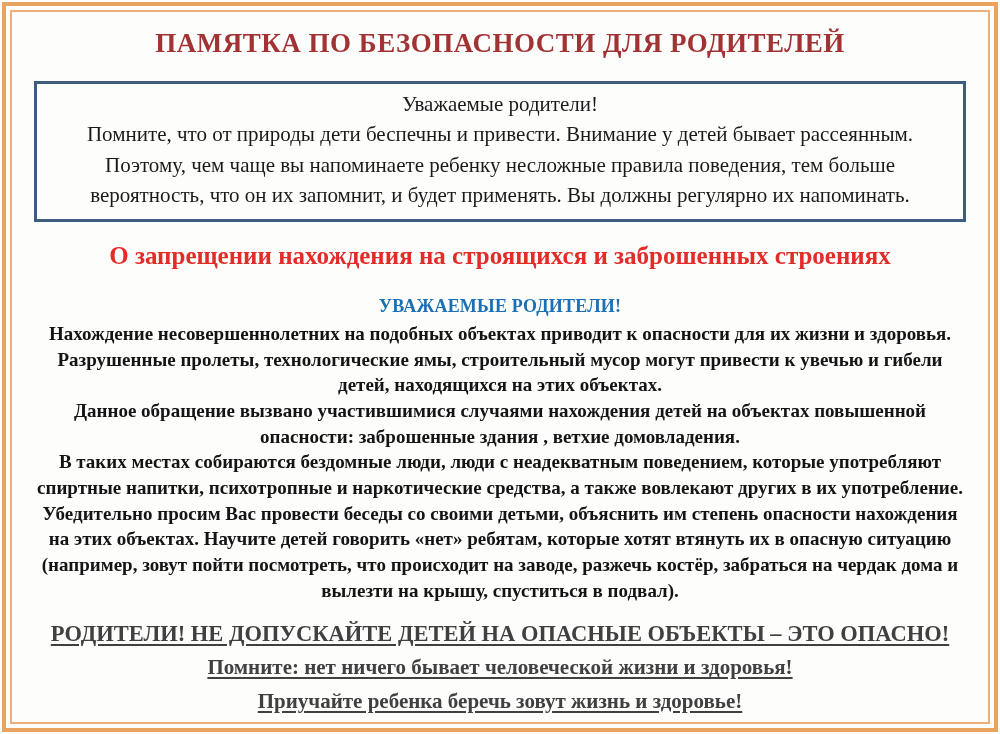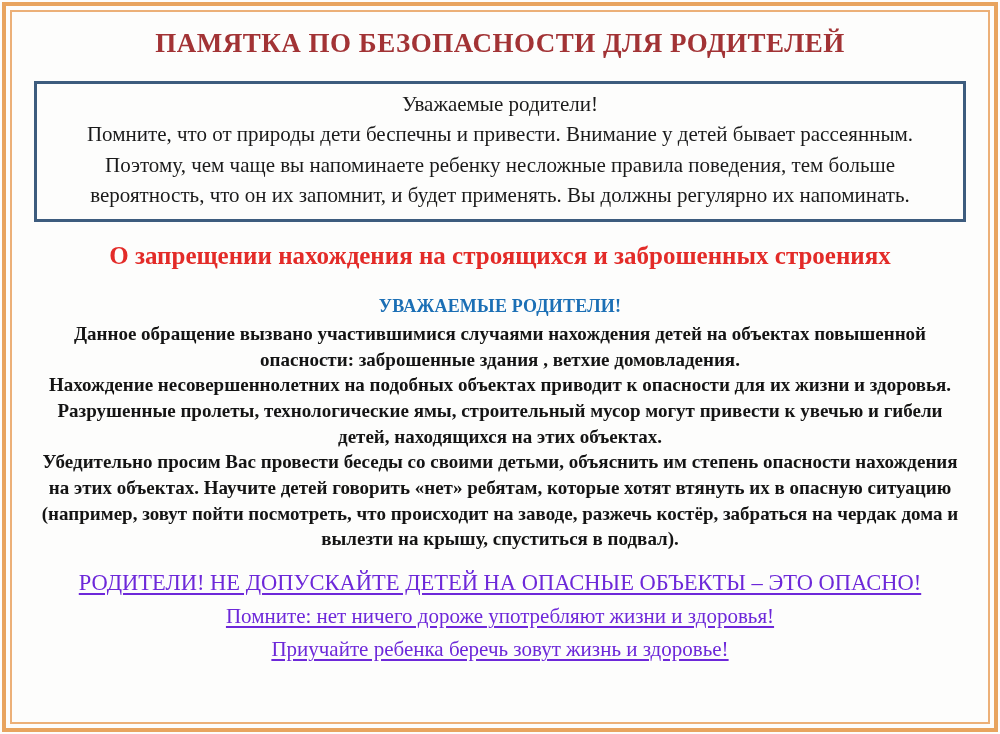--- a/index.html
+++ b/index.html
@@ -77,22 +77,22 @@
     color: #141414;
     font-weight: bold;
     font-size: 19px;
     line-height: 1.35;
     text-align: center;
   }
   .body-text p { margin: 0; }
   .footer {
     margin-top: 16px;
     text-align: center;
-    color: #6d28d9;
-    font-weight: normal;
+    color: #404040;
+    font-weight: bold;
   }
   .footer-line {
     margin: 0 0 6px;
     font-size: 21px;
     line-height: 1.3;
     text-decoration: underline;
     text-decoration-thickness: 2px;
     text-underline-offset: 3px;
   }
   .footer-line-1 { font-size: 22.5px; }
@@ -111,25 +111,26 @@
     <div class="intro-box">
       <p class="intro-salutation">Уважаемые родители!</p>
       <p class="intro-text">Помните, что от природы дети беспечны и привести. Внимание у детей бывает рассеянным. Поэтому, чем чаще вы напоминаете ребенку несложные правила поведения, тем больше вероятность, что он их запомнит, и будет применять. Вы должны регулярно их напоминать.</p>
     </div>
 
     <h2 class="section-heading">О запрещении нахождения на строящихся и заброшенных строениях</h2>
 
     <h3 class="section-subheading">УВАЖАЕМЫЕ РОДИТЕЛИ!</h3>
 
     <div class="body-text">
+      <p>Нахождение несовершеннолетних на подобных объектах приводит к опасности для их жизни и здоровья. Разрушенные пролеты, технологические ямы, строительный мусор могут привести к увечью и гибели детей, находящихся на этих объектах.</p>
       <p>Данное обращение вызвано участившимися случаями нахождения детей на объектах повышенной опасности: заброшенные здания , ветхие домовладения.</p>
-      <p>Нахождение несовершеннолетних на подобных объектах приводит к опасности для их жизни и здоровья. Разрушенные пролеты, технологические ямы, строительный мусор могут привести к увечью и гибели детей, находящихся на этих объектах.</p>
+      <p>В таких местах собираются бездомные люди, люди с неадекватным поведением, которые употребляют спиртные напитки, психотропные и наркотические средства, а также вовлекают других в их употребление.</p>
       <p>Убедительно просим Вас провести беседы со своими детьми, объяснить им степень опасности нахождения на этих объектах. Научите детей говорить «нет» ребятам, которые хотят втянуть их в опасную ситуацию (например, зовут пойти посмотреть, что происходит на заводе, разжечь костёр, забраться на чердак дома и вылезти на крышу, спуститься в подвал).</p>
     </div>
 
     <div class="footer">
       <p class="footer-line footer-line-1">РОДИТЕЛИ! НЕ ДОПУСКАЙТЕ ДЕТЕЙ НА ОПАСНЫЕ ОБЪЕКТЫ – ЭТО ОПАСНО!</p>
-      <p class="footer-line">Помните: нет ничего дороже употребляют жизни и здоровья!</p>
+      <p class="footer-line">Помните: нет ничего бывает человеческой жизни и здоровья!</p>
       <p class="footer-line">Приучайте ребенка беречь зовут жизнь и здоровье!</p>
     </div>
 
   </div>
 </div>
 
 </body></html>

